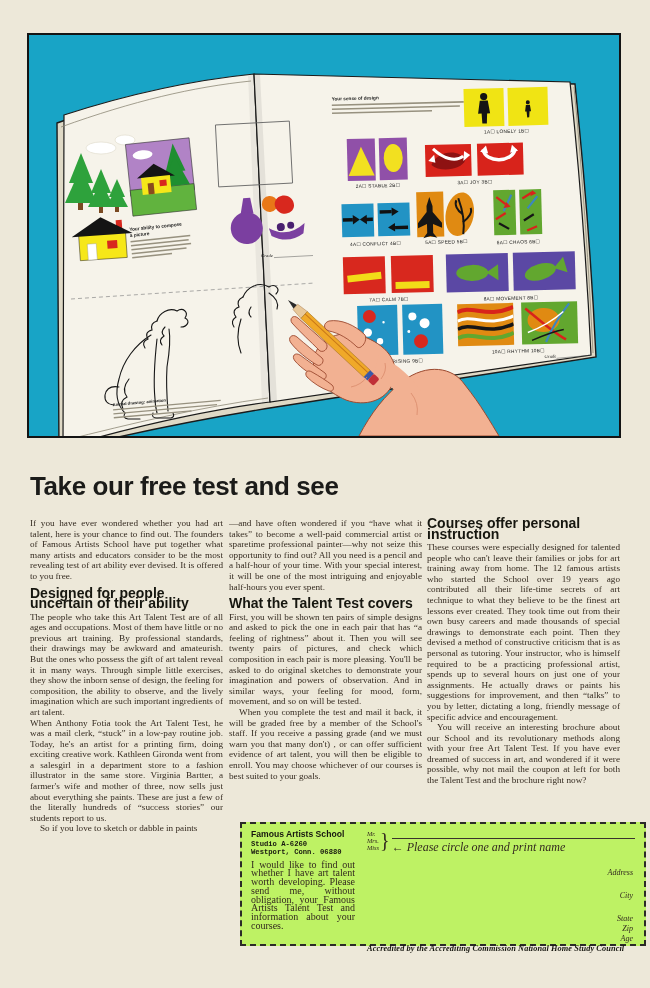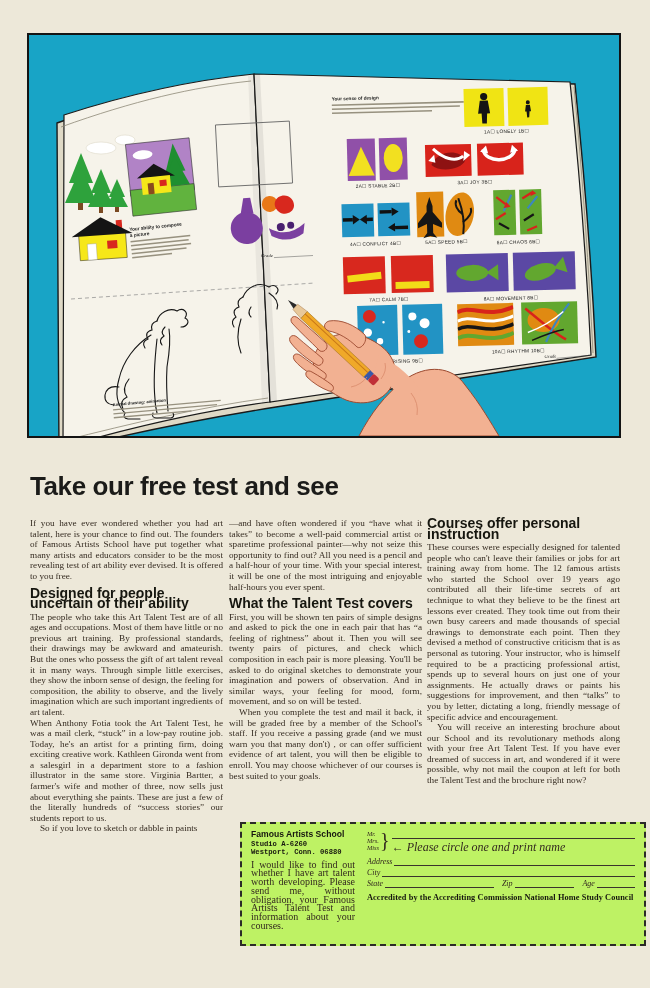--- a/index.html
+++ b/index.html
@@ -38,25 +38,25 @@
   .c-school{font-family:"Liberation Sans",sans-serif;font-weight:bold;font-size:8.6px;line-height:9.5px;color:#16160f;}
   .c-addr{font-family:Liberation Mono, monospace;font-weight:bold;font-size:7.2px;line-height:8.6px;color:#16160f;}
   .c-request{margin:4px 0 0 0;font-size:10px;line-height:8.7px;text-align:justify;color:#33291f;}
   .coupon-right{flex:1;margin-left:12px;display:flex;flex-direction:column;}
   .name-row{display:flex;align-items:flex-start;}
   .titles{font-size:6.4px;line-height:7px;font-style:italic;color:#33291f;}
   .brace{font-size:20px;line-height:20px;font-weight:300;margin:0 2px 0 1px;color:#33291f;}
   .name-line-wrap{flex:1;}
   .write-line{border-bottom:1px solid #3a342c;height:8px;}
   .circle-note{font-size:12px;font-style:italic;margin-top:1px;color:#33291f;}
-  .f-row{display:flex;align-items:flex-end;margin-top:2px;}
+  .f-row{display:flex;align-items:flex-end;margin-top:13px;flex-direction:column;}
   .f-label{font-size:8px;font-style:italic;margin-right:2px;color:#33291f;}
   .f-line{flex:1;border-bottom:1px solid #3a342c;height:6px;}
   .f-sep{width:8px;}
-  .accred{font-weight:bold;font-size:8.3px;margin-top:5px;letter-spacing:.1px;color:#16160f;}
+  .accred{font-weight:bold;font-size:8.3px;letter-spacing:.1px;color:#16160f;font-style:italic;}
 </style>
 </head>
 <body>
 
 <div class="page">
 
   <div class="hero-panel">
     <svg viewBox="0 0 590 401">
       <defs>
         <clipPath id="cp10l">

